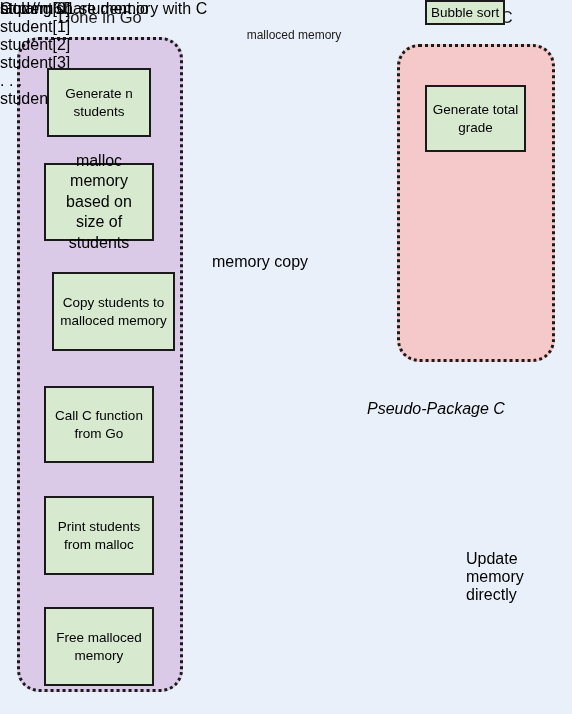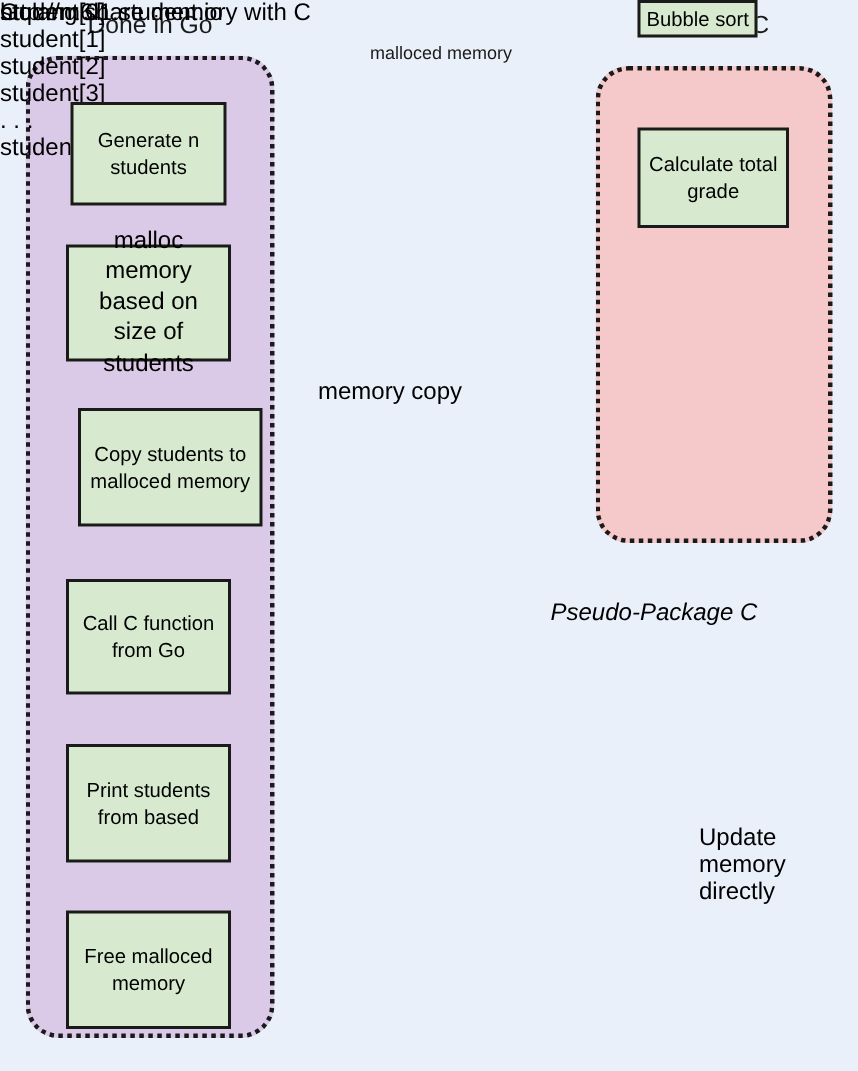--- a/index.html
+++ b/index.html
@@ -204,24 +204,24 @@
       <span class="dotchar">.</span>
       <span class="dotchar">.</span>
     </div>
     <div class="mem-cell">student[n-1]</div>
   </div>
 
   <div class="abs pbox" id="box-generate">Generate n students</div>
   <div class="abs pbox small" id="box-malloc">malloc memory based on size of students</div>
   <div class="abs pbox" id="box-copy">Copy students to malloced memory</div>
   <div class="abs pbox" id="box-callc">Call C function from Go</div>
-  <div class="abs pbox" id="box-print">Print students from based</div>
+  <div class="abs pbox" id="box-print">Print students from malloc</div>
   <div class="abs pbox" id="box-free">Free malloced memory</div>
 
-  <div class="abs pbox" id="box-calc">Calculate total grade</div>
+  <div class="abs pbox" id="box-calc">Generate total grade</div>
   <div class="abs pbox" id="box-bubble">Bubble sort</div>
 
   <div class="abs v-arrow-line" style="left:98px; top:137px; height:17px;"></div>
   <div class="abs arrowhead-down" style="left:93px; top:153px;"></div>
 
   <div class="abs v-arrow-line" style="left:98px; top:241px; height:22px;"></div>
   <div class="abs arrowhead-down" style="left:93px; top:262px;"></div>
 
   <div class="abs v-arrow-line" style="left:98px; top:351px; height:26px;"></div>
   <div class="abs arrowhead-down" style="left:93px; top:376px;"></div>

